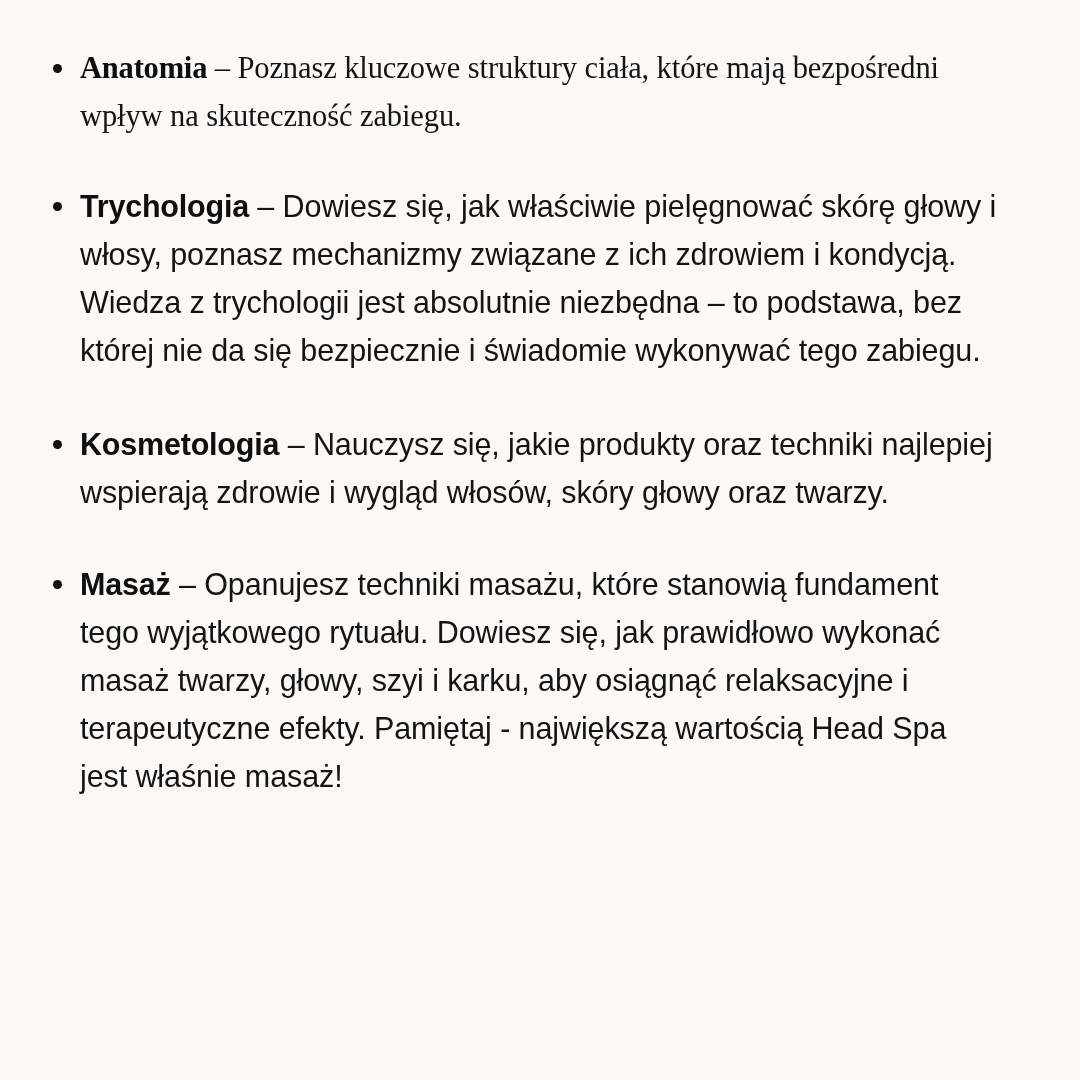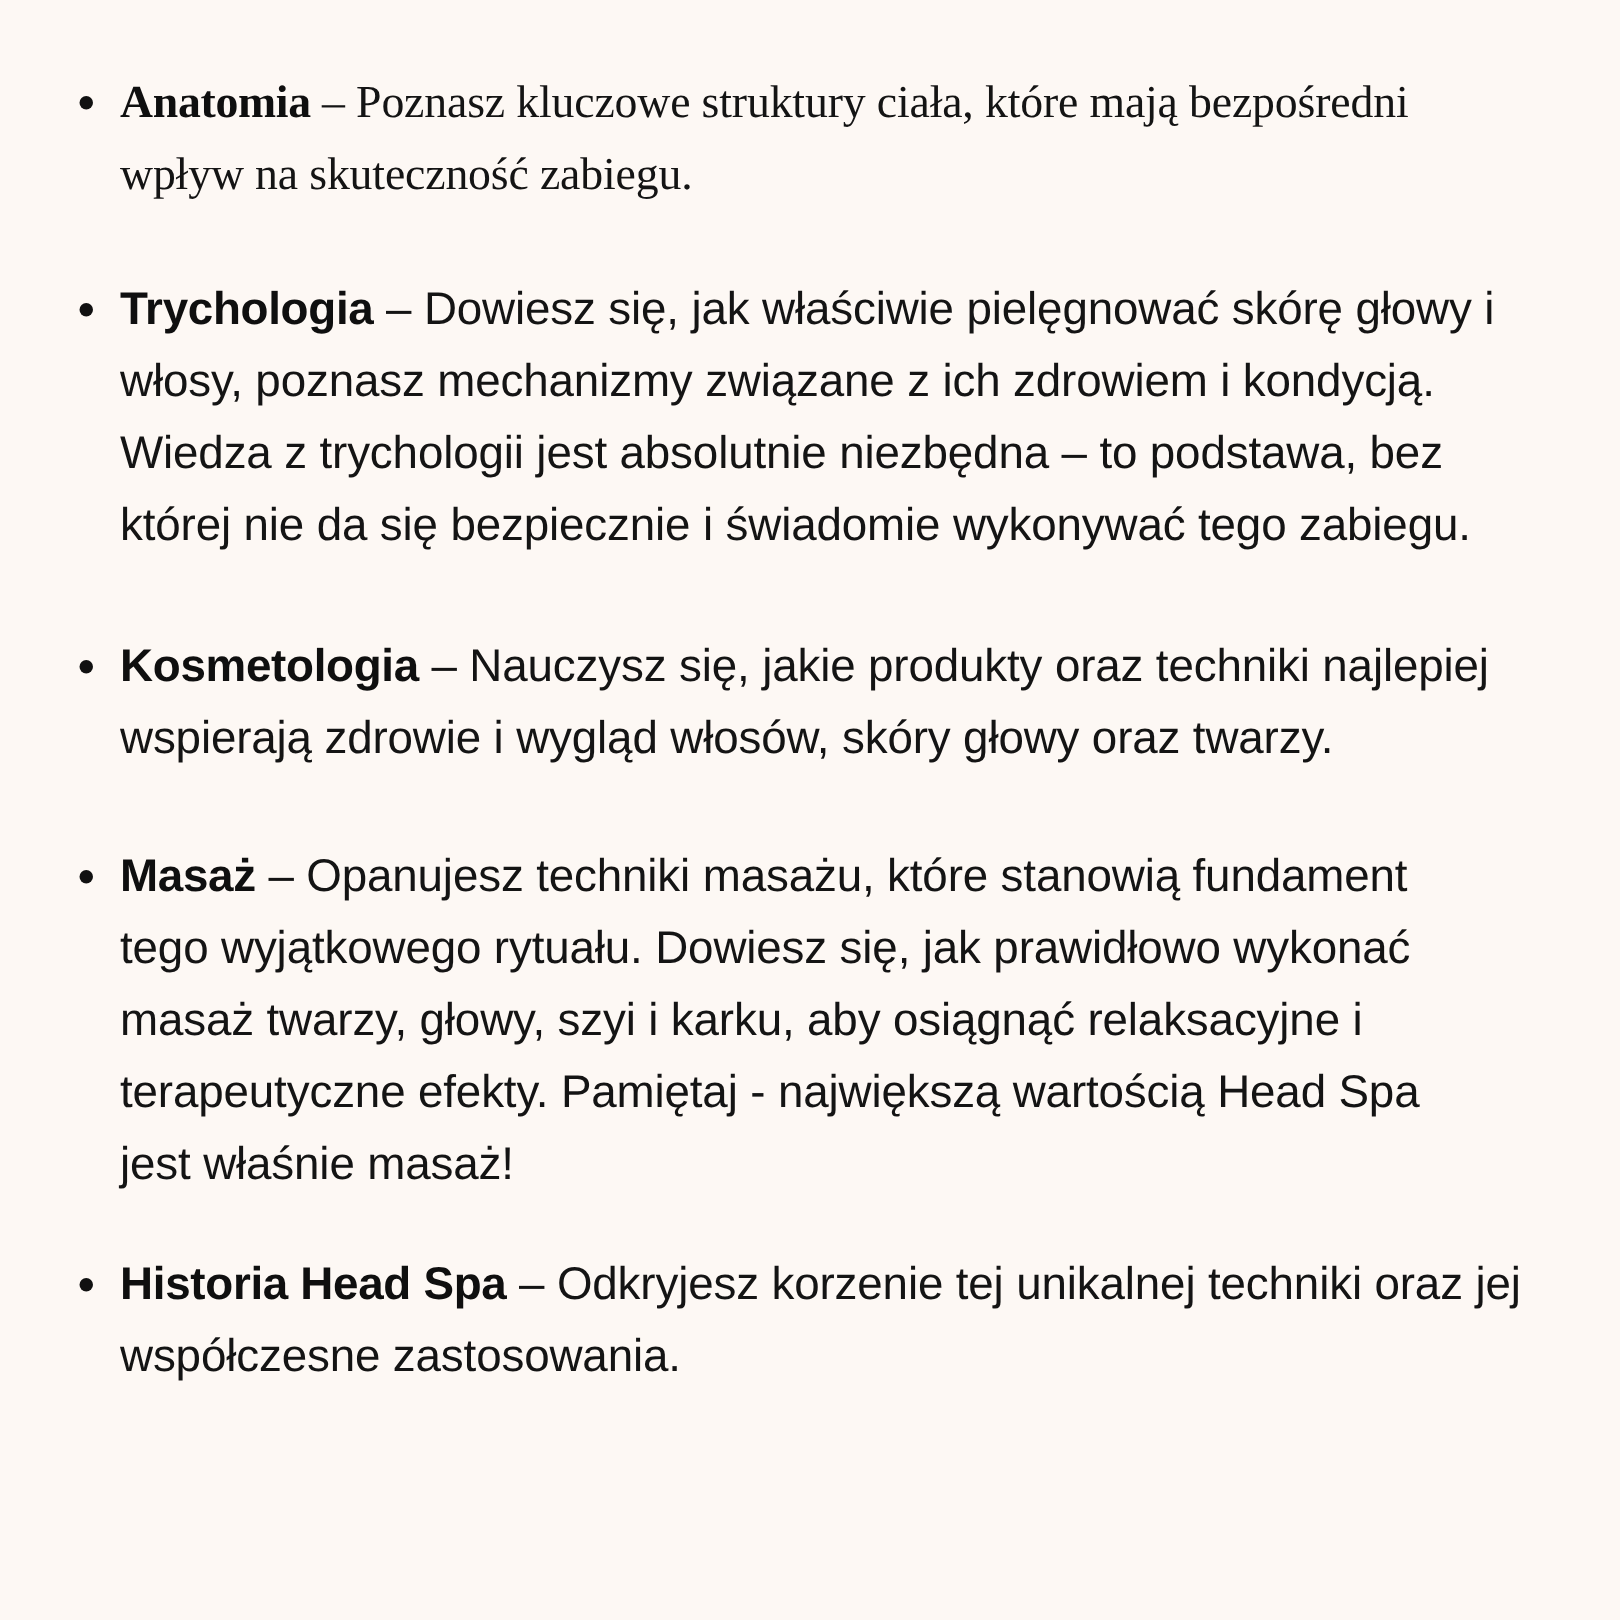--- a/index.html
+++ b/index.html
@@ -72,21 +72,21 @@
   
   .item-anatomia   { max-width: 930px; font-family: Liberation Serif, serif; }
   .item-trychologia{ max-width: 985px; }
   .item-kosmetologia { max-width: 975px; }
   .item-masaz      { max-width: 905px; }
   .item-historia   { max-width: 965px; }
 
   .item-anatomia    { margin-bottom: 42px; }
   .item-trychologia { margin-bottom: 46px; }
   .item-kosmetologia{ margin-bottom: 44px; }
-  .item-masaz       { margin-bottom: 32px; }
+  .item-masaz       { margin-bottom: 44px; }
 </style>
 </head>
 <body style="background: rgb(253, 248, 244); color: rgb(17, 17, 17);">
 
 <div class="page" style="background: rgb(253, 248, 244);">
   <ul class="bullet-list">
 
     <li class="bullet-item item-anatomia">
       <span class="bullet-dot" style="background: rgb(17, 17, 17);"></span>
       <span class="term">Anatomia</span><span class="body-text"> – </span><span class="body-text">Poznasz kluczowe struktury ciała, które mają bezpośredni wpływ na skuteczność zabiegu.</span>
@@ -100,19 +100,15 @@
     <li class="bullet-item item-kosmetologia">
       <span class="bullet-dot" style="background: rgb(17, 17, 17);"></span>
       <span class="term">Kosmetologia</span><span class="body-text">  – </span><span class="body-text">Nauczysz się, jakie produkty oraz techniki najlepiej wspierają zdrowie i wygląd włosów, skóry głowy oraz twarzy.</span>
     </li>
 
     <li class="bullet-item item-masaz">
       <span class="bullet-dot" style="background: rgb(17, 17, 17);"></span>
       <span class="term">Masaż</span><span class="body-text"> – </span><span class="body-text">Opanujesz techniki masażu, które stanowią fundament tego wyjątkowego rytuału. Dowiesz się, jak prawidłowo wykonać masaż twarzy, głowy, szyi i karku, aby osiągnąć relaksacyjne i terapeutyczne efekty. Pamiętaj - największą wartością Head Spa jest właśnie masaż!</span>
     </li>
 
-    <li class="bullet-item item-historia">
-      <span class="bullet-dot" style="background: rgb(17, 17, 17);"></span>
-      <span class="term">Historia Head Spa</span><span class="body-text"> – </span><span class="body-text">Odkryjesz korzenie tej unikalnej techniki oraz jej współczesne zastosowania.</span>
-    </li>
 
   </ul>
 </div>
 
 </body></html>

